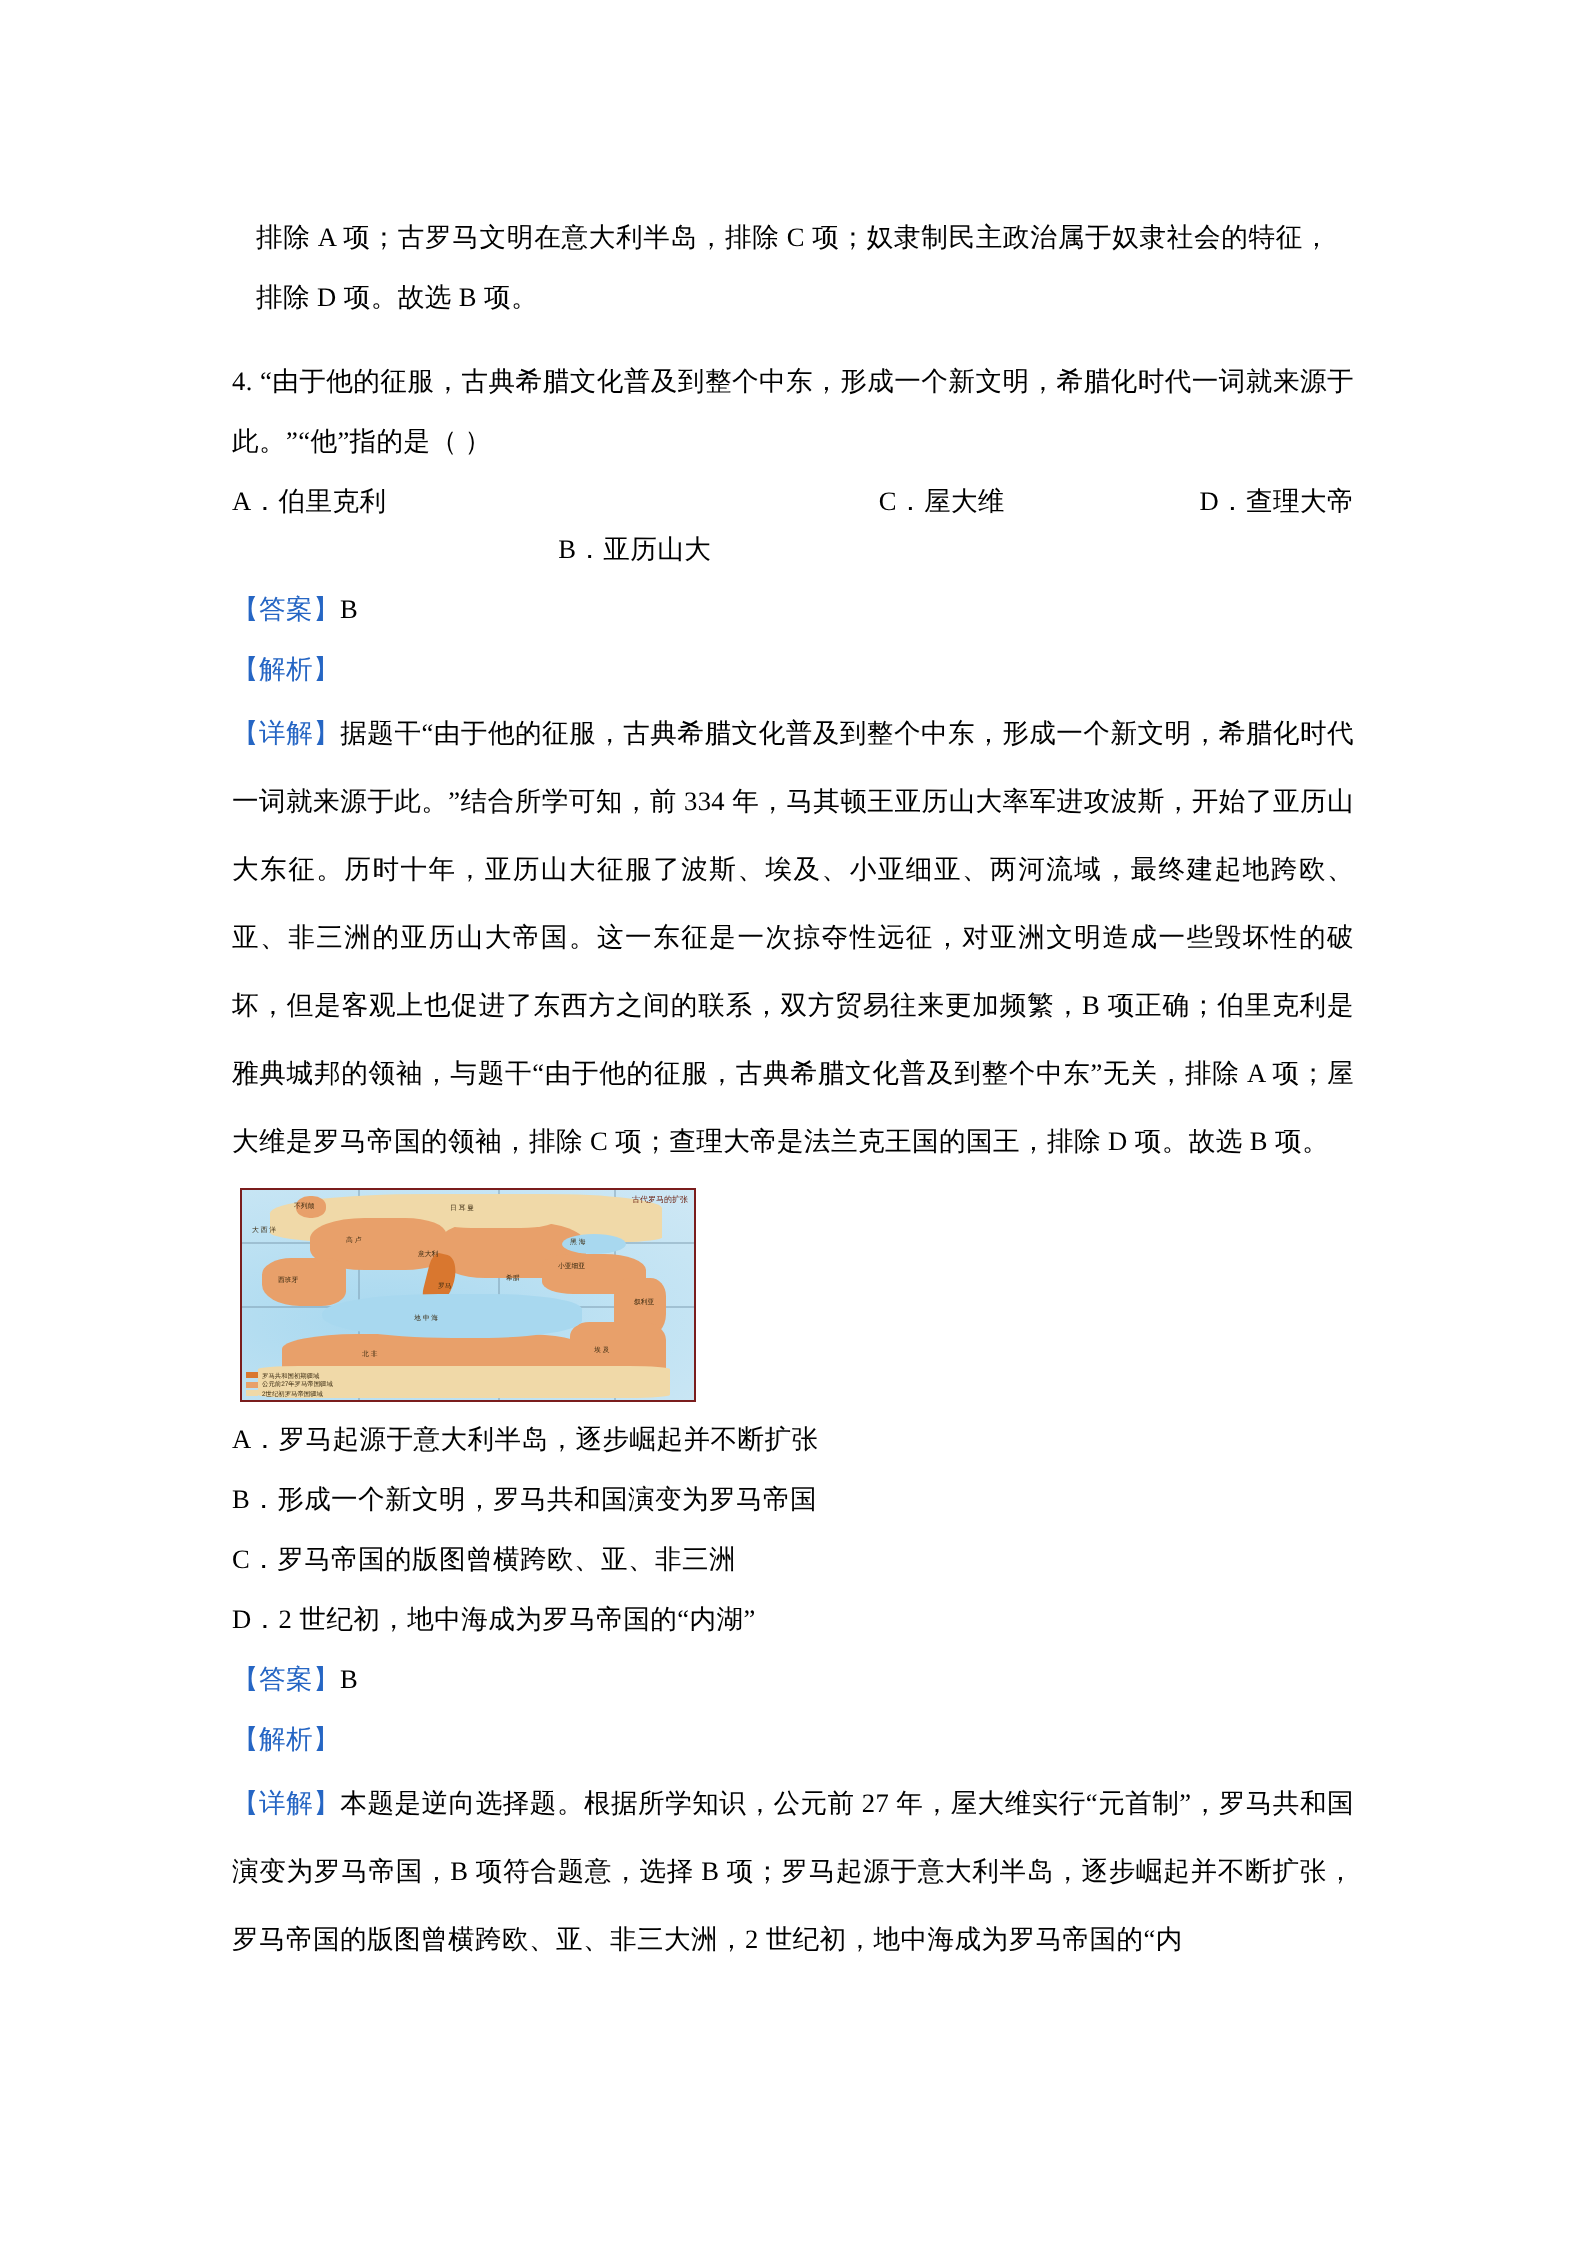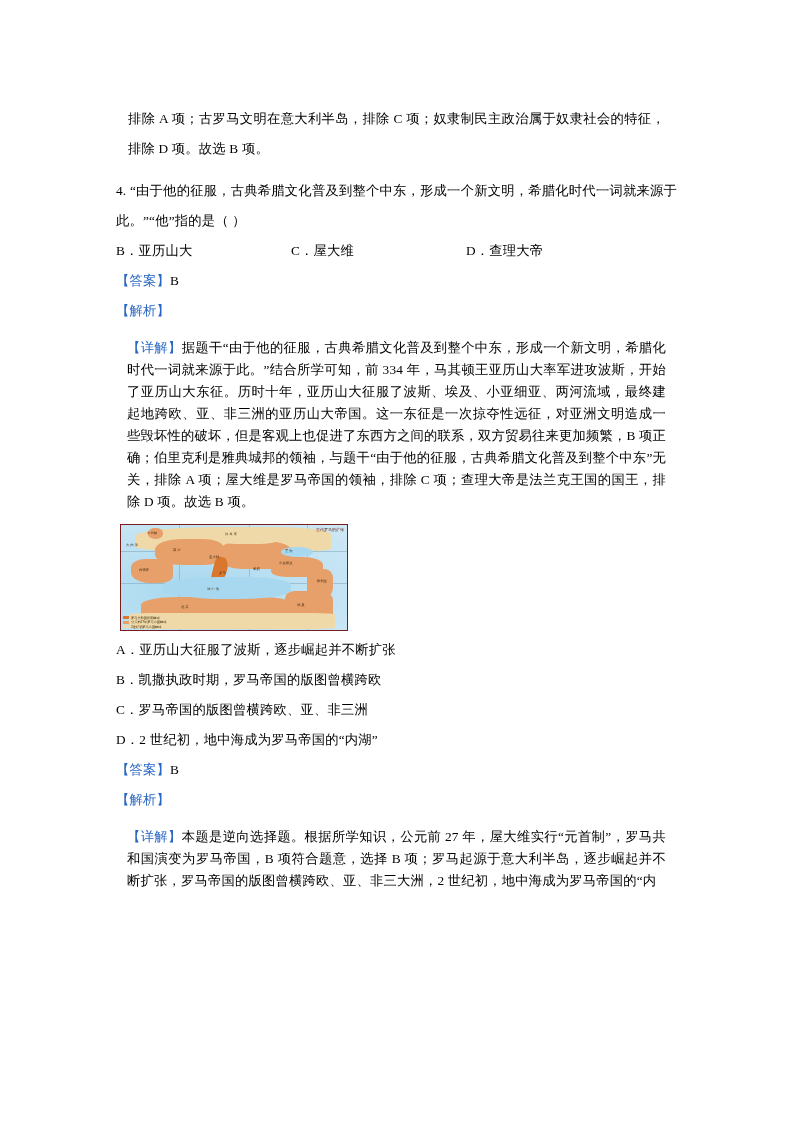--- a/index.html
+++ b/index.html
@@ -39,45 +39,45 @@
   .opts-row {
     display: flex;
     font-size: 13.3px;
     line-height: 30px;
     letter-spacing: 0.2px;
   }
   .opts-row .opt {
     white-space: nowrap;
   }
   .opt-a { width: 178px; }
-  .opt-b { width: 175px; }
+  .opt-b { width: 175px; margin-top: 24px; }
   .opt-c { width: 175px; }
   .opt-d { width: auto; }
   .cont-line {
     font-size: 13.3px;
     line-height: 30px;
     letter-spacing: 0.2px;
   }
   .tag {
     color: #2666c4;
     font-size: 13.3px;
     line-height: 30px;
   }
   .tag-label {
     color: #2666c4;
   }
   .answer-val {
     color: #000000;
   }
   .detail-p {
     font-size: 13.3px;
-    line-height: 22px;
+    line-height: 34px;
     text-align: justify;
     text-justify: inter-ideograph;
-    margin: 11px;
+    margin: 0;
     letter-spacing: 0.2px;
   }
   .detail-p .tag-inline {
     color: #2666c4;
   }
   .opt-list {
     font-size: 13.3px;
     line-height: 30px;
     letter-spacing: 0.2px;
   }
@@ -154,20 +154,21 @@
 </head>
 <body>
 
 <div class="page">
 
   <p class="para">排除 A 项；古罗马文明在意大利半岛，排除 C 项；奴隶制民主政治属于奴隶社会的特征，排除 D 项。故选 B 项。</p>
 
   <p class="q-line"><span>4.</span>&nbsp;<span>“由于他的征服，古典希腊文化普及到整个中东，形成一个新文明，希腊化时代一词就来源于此。”“他”指的是（      ）</span></p>
 
   <div class="opts-row">
+    <span class="opt opt-a">A．伯里克利</span>
     <span class="opt opt-b">B．亚历山大</span>
     <span class="opt opt-c">C．屋大维</span>
     <span class="opt opt-d">D．查理大帝</span>
   </div>
 
   <div class="cont-line"><span class="tag-label">【答案】</span><span class="answer-val">B</span></div>
 
   <div class="cont-line tag">【解析】</div>
 
   <p class="detail-p"><span class="tag-inline">【详解】</span><span>据题干“由于他的征服，古典希腊文化普及到整个中东，形成一个新文明，希腊化时代一词就来源于此。”结合所学可知，前 334 年，马其顿王亚历山大率军进攻波斯，开始了亚历山大东征。历时十年，亚历山大征服了波斯、埃及、小亚细亚、两河流域，最终建起地跨欧、亚、非三洲的亚历山大帝国。这一东征是一次掠夺性远征，对亚洲文明造成一些毁坏性的破坏，但是客观上也促进了东西方之间的联系，双方贸易往来更加频繁，B 项正确；伯里克利是雅典城邦的领袖，与题干“由于他的征服，古典希腊文化普及到整个中东”无关，排除 A 项；屋大维是罗马帝国的领袖，排除 C 项；查理大帝是法兰克王国的国王，排除 D 项。故选 B 项。</span></p>
@@ -222,22 +223,22 @@
 
       <div class="legend">
         <div><span class="sw" style="background:#d9772f;"></span><span>罗马共和国初期疆域</span></div>
         <div><span class="sw" style="background:#e8a06a;"></span><span>公元前27年罗马帝国疆域</span></div>
         <div><span class="sw" style="background:#f0d9a8;"></span><span>2世纪初罗马帝国疆域</span></div>
       </div>
     </div>
   </div>
 
   <div class="opt-list">
-    <div>A．亚历山大征服了波斯，逐步崛起并不断扩张</div>
-    <div>B．凯撒执政时期，罗马帝国的版图曾横跨欧</div>
+    <div>A．罗马起源于意大利半岛，逐步崛起并不断扩张</div>
+    <div>B．形成一个新文明，罗马共和国演变为罗马帝国</div>
     <div>C．罗马帝国的版图曾横跨欧、亚、非三洲</div>
     <div>D．2 世纪初，地中海成为罗马帝国的“内湖”</div>
   </div>
 
   <div class="cont-line"><span class="tag-label">【答案】</span><span class="answer-val">B</span></div>
 
   <div class="cont-line tag">【解析】</div>
 
   <p class="detail-p"><span class="tag-inline">【详解】</span><span>本题是逆向选择题。根据所学知识，公元前 27 年，屋大维实行“元首制”，罗马共和国演变为罗马帝国，B 项符合题意，选择 B 项；罗马起源于意大利半岛，逐步崛起并不断扩张，罗马帝国的版图曾横跨欧、亚、非三大洲，2 世纪初，地中海成为罗马帝国的“内</span></p>
 

